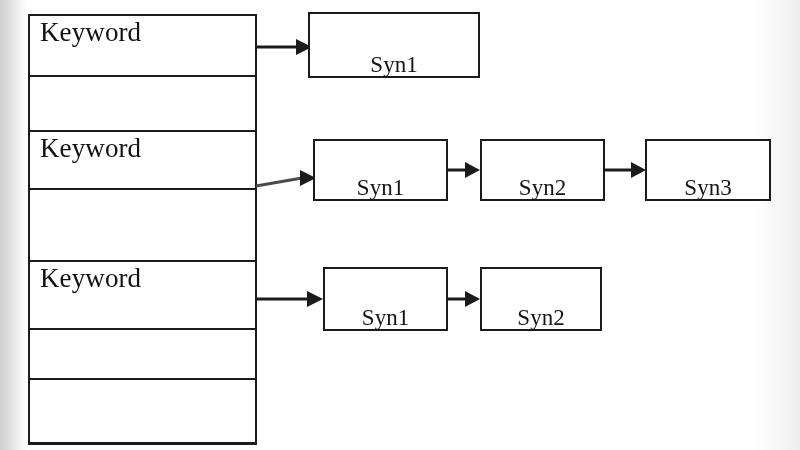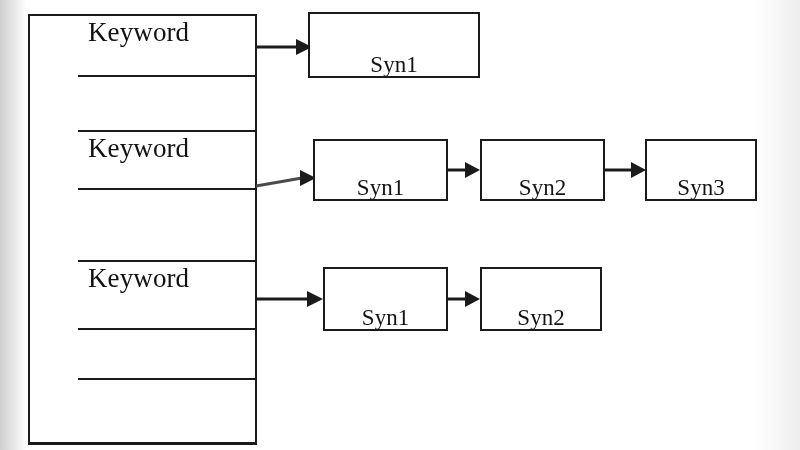--- a/index.html
+++ b/index.html
@@ -39,21 +39,20 @@
   
   .keyword-table {
     position: absolute;
     left: 28px;
     top: 14px;
     width: 229px;
     border: 2.5px solid #1b1b1b;
     border-bottom-width: 3px;
     box-sizing: border-box;
     background: #ffffff;
-    padding-left: 48px;
   }
   .kw-row {
     box-sizing: border-box;
     border-bottom: 2.5px solid #1b1b1b;
     background: #ffffff;
     position: relative;
   }
   .kw-row:last-child { border-bottom: none; }
   .kw-label {
     position: absolute;
@@ -161,21 +160,21 @@
     <span>Syn2</span>
   </div>
 
   <div class="arrow" style="left:604px; top:156px; width:44px; height:28px;">
     <svg width="44" height="28" viewBox="0 0 44 28">
       <line x1="0" y1="14" x2="29" y2="14" stroke="#1b1b1b" stroke-width="3"></line>
       <polygon points="27,6 42,14 27,22" fill="#1b1b1b"></polygon>
     </svg>
   </div>
 
-  <div class="syn-box" style="left:645px; top:139px; width:112px; height:62px;">
+  <div class="syn-box" style="left:645px; top:139px; width:126px; height:62px;">
     <span>Syn3</span>
   </div>
 
   <div class="arrow" style="left:256px; top:285px; width:70px; height:28px;">
     <svg width="70" height="28" viewBox="0 0 70 28">
       <line x1="0" y1="14" x2="53" y2="14" stroke="#1b1b1b" stroke-width="3"></line>
       <polygon points="51,6 67,14 51,22" fill="#1b1b1b"></polygon>
     </svg>
   </div>
 

